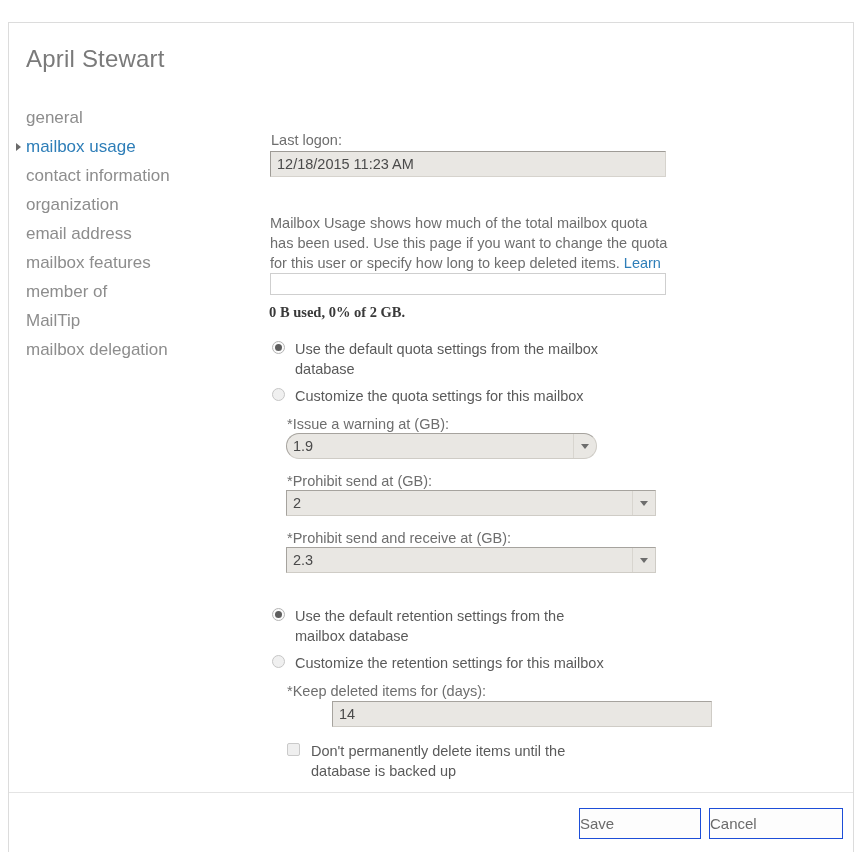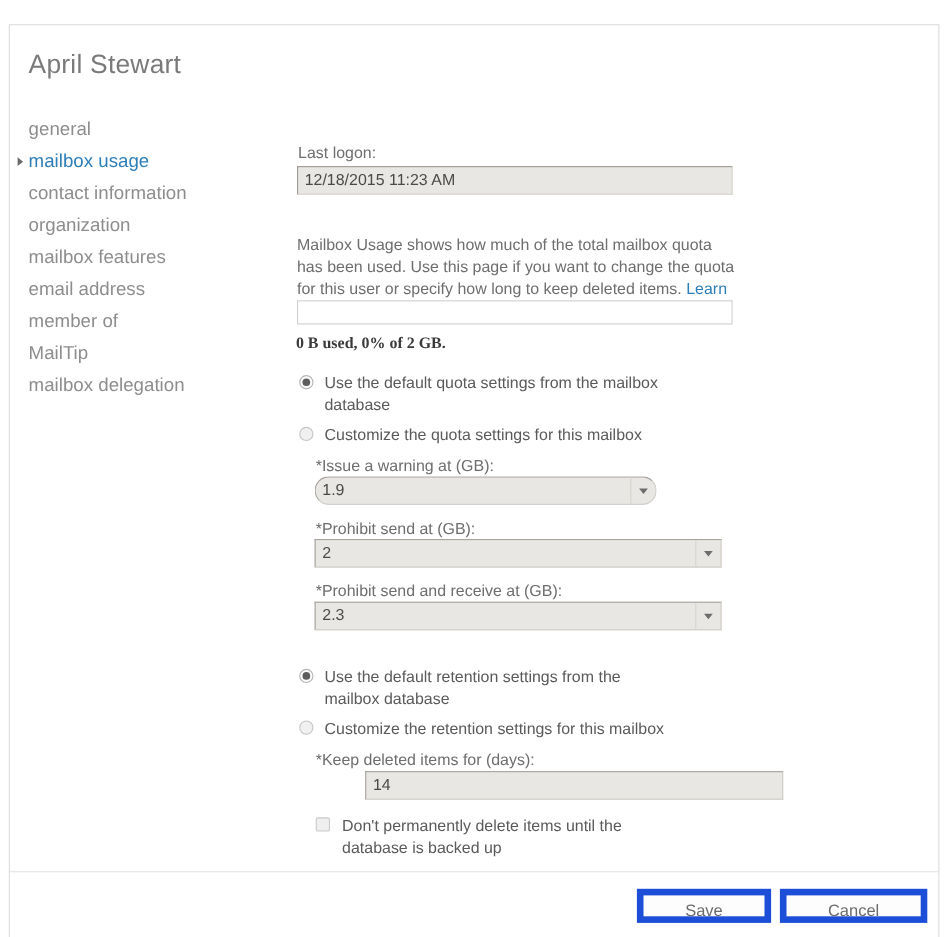--- a/index.html
+++ b/index.html
@@ -248,23 +248,22 @@
     right: 0;
     bottom: 64px;
     height: 1px;
     background: #e4e4e4;
   }
   .action-btn {
     position: absolute;
     box-sizing: border-box;
     height: 31px;
     line-height: 29px;
-    text-align: center;
     background: #fdfdfd;
-    border: 6px solid #1d4ed8;
+    border: 1px solid #1d4ed8;
     font-size: 15px;
     color: #6b6b6b;
     cursor: pointer;
   }
 </style>
 </head>
 <body>
 
 <div id="app-frame">
 
@@ -278,24 +277,24 @@
       <span class="caret"></span>
       <span>mailbox usage</span>
     </div>
     <div class="nav-item">
       <span>contact information</span>
     </div>
     <div class="nav-item">
       <span>organization</span>
     </div>
     <div class="nav-item">
+      <span>email address</span>
+    </div>
+    <div class="nav-item">
       <span>mailbox features</span>
-    </div>
-    <div class="nav-item">
-      <span>email address</span>
     </div>
     <div class="nav-item">
       <span>member of</span>
     </div>
     <div class="nav-item">
       <span>MailTip</span>
     </div>
     <div class="nav-item">
       <span>mailbox delegation</span>
     </div>

